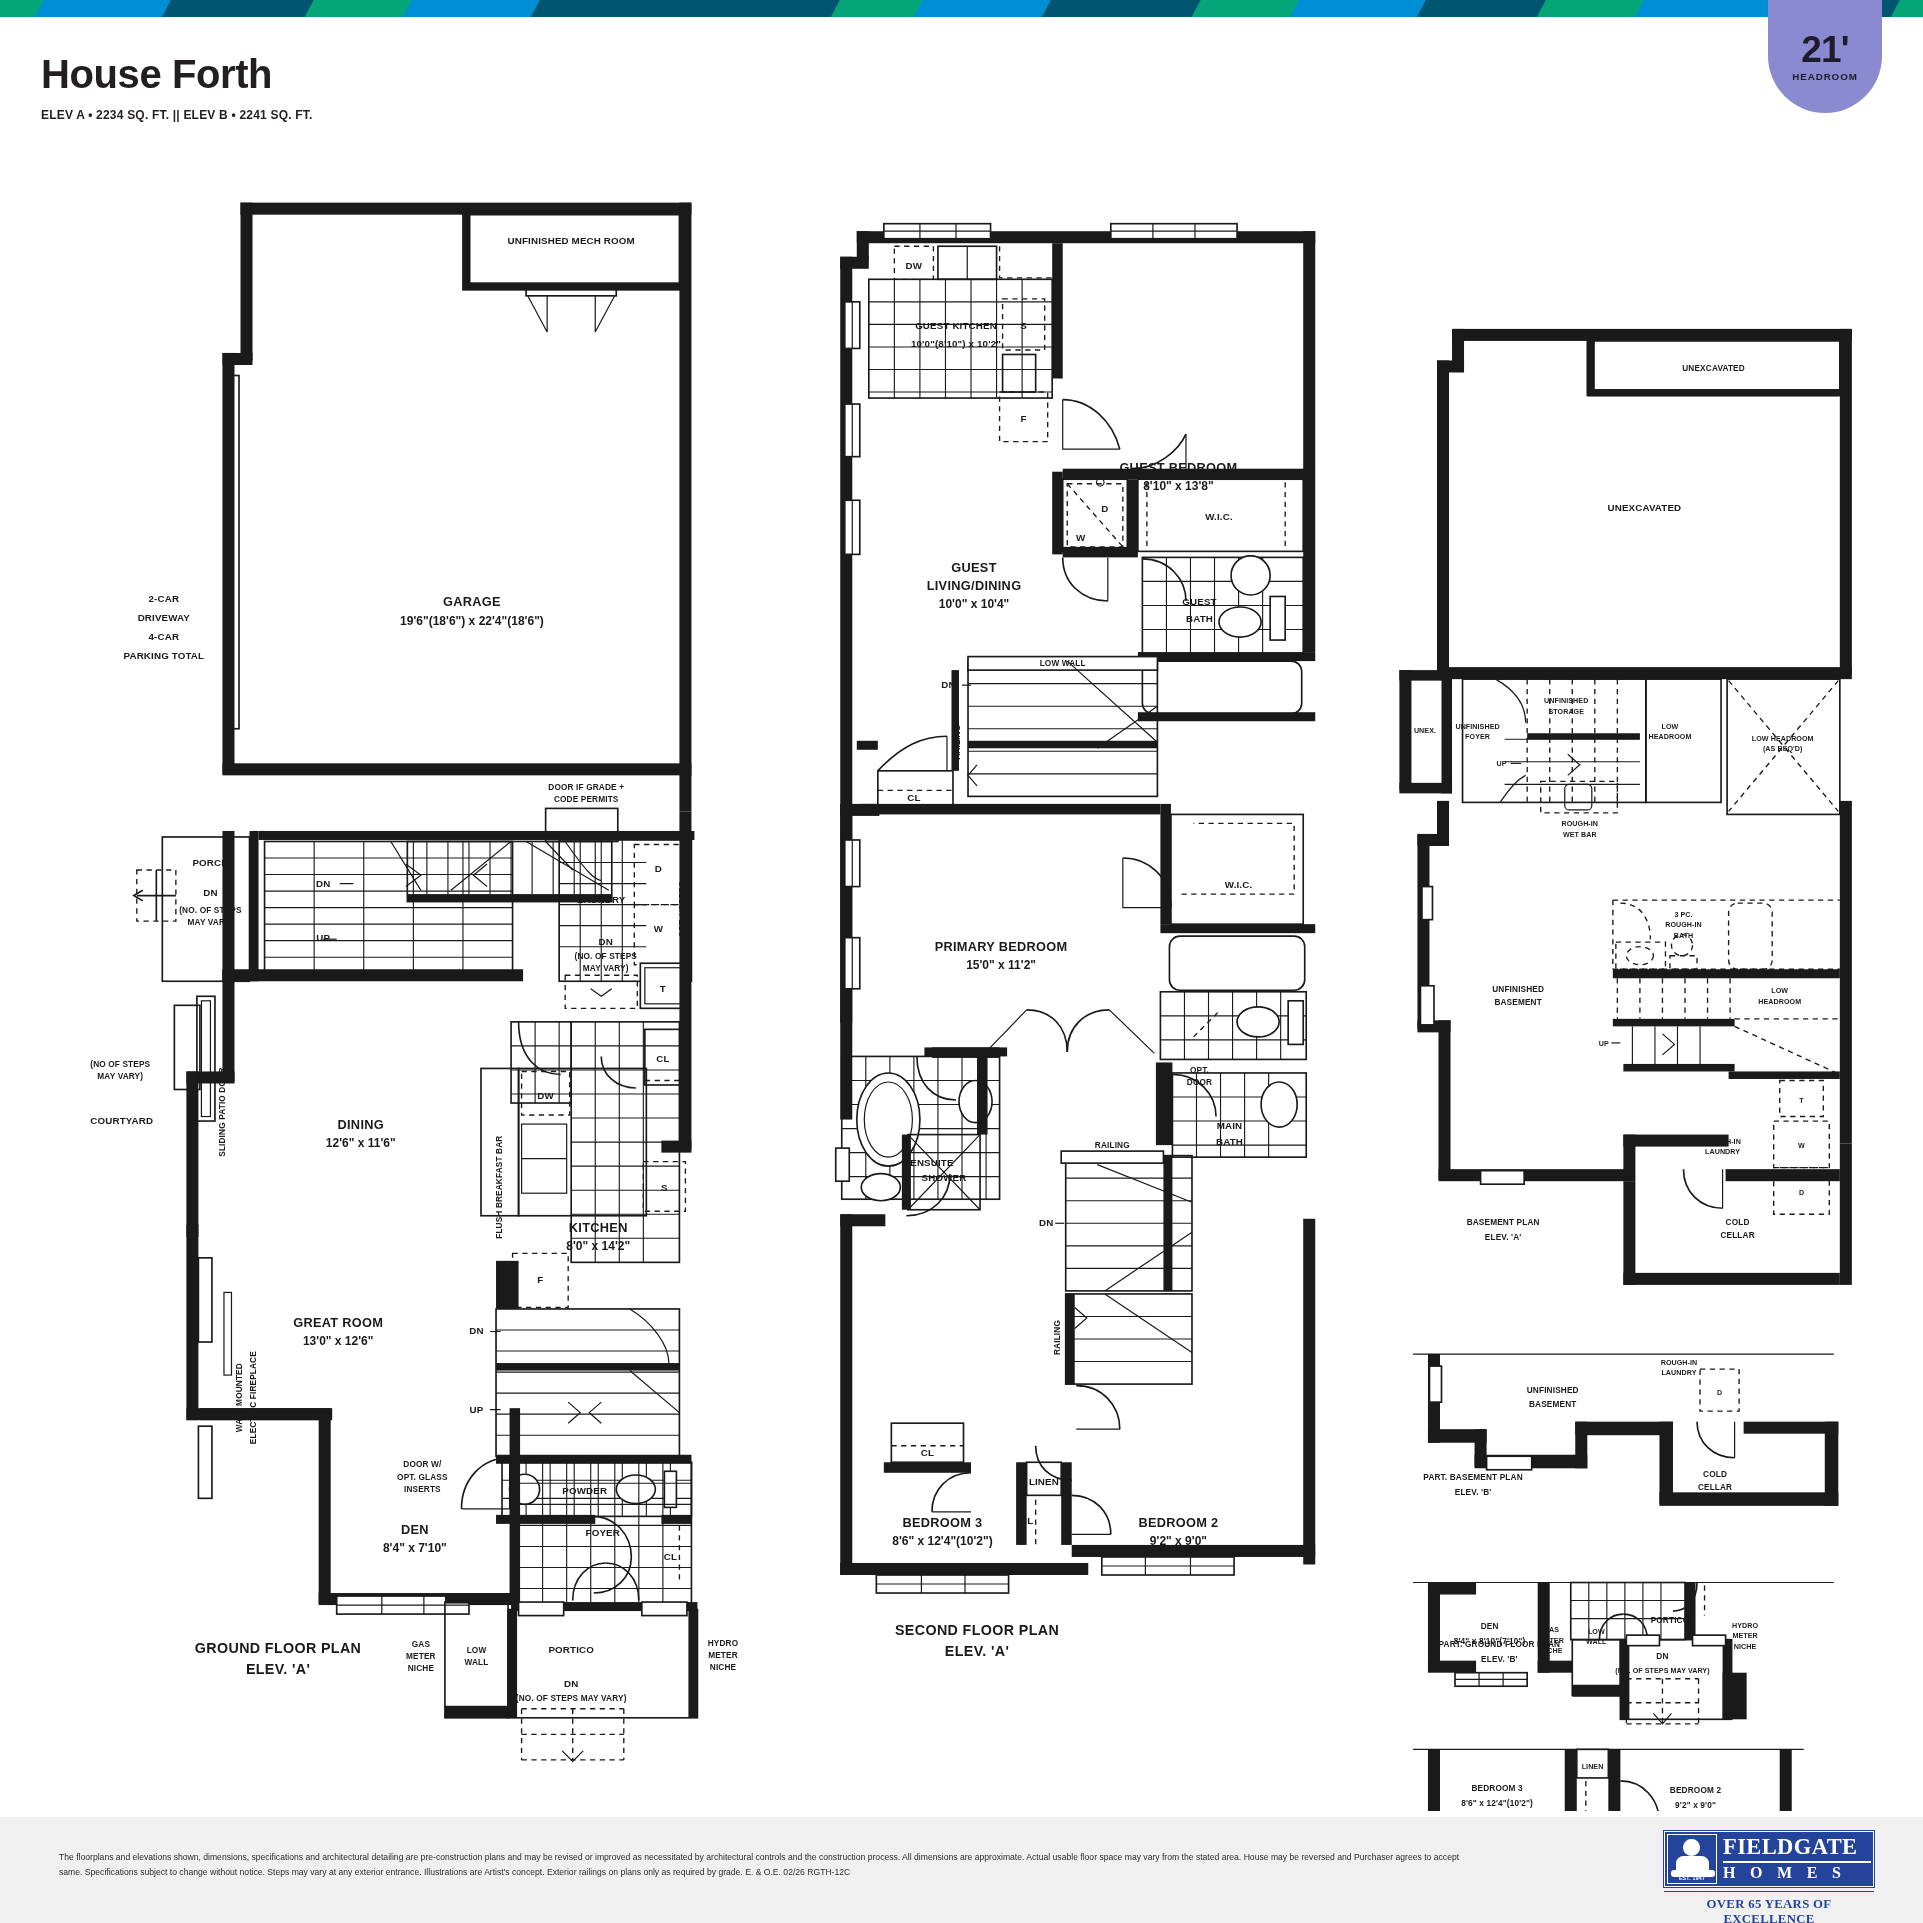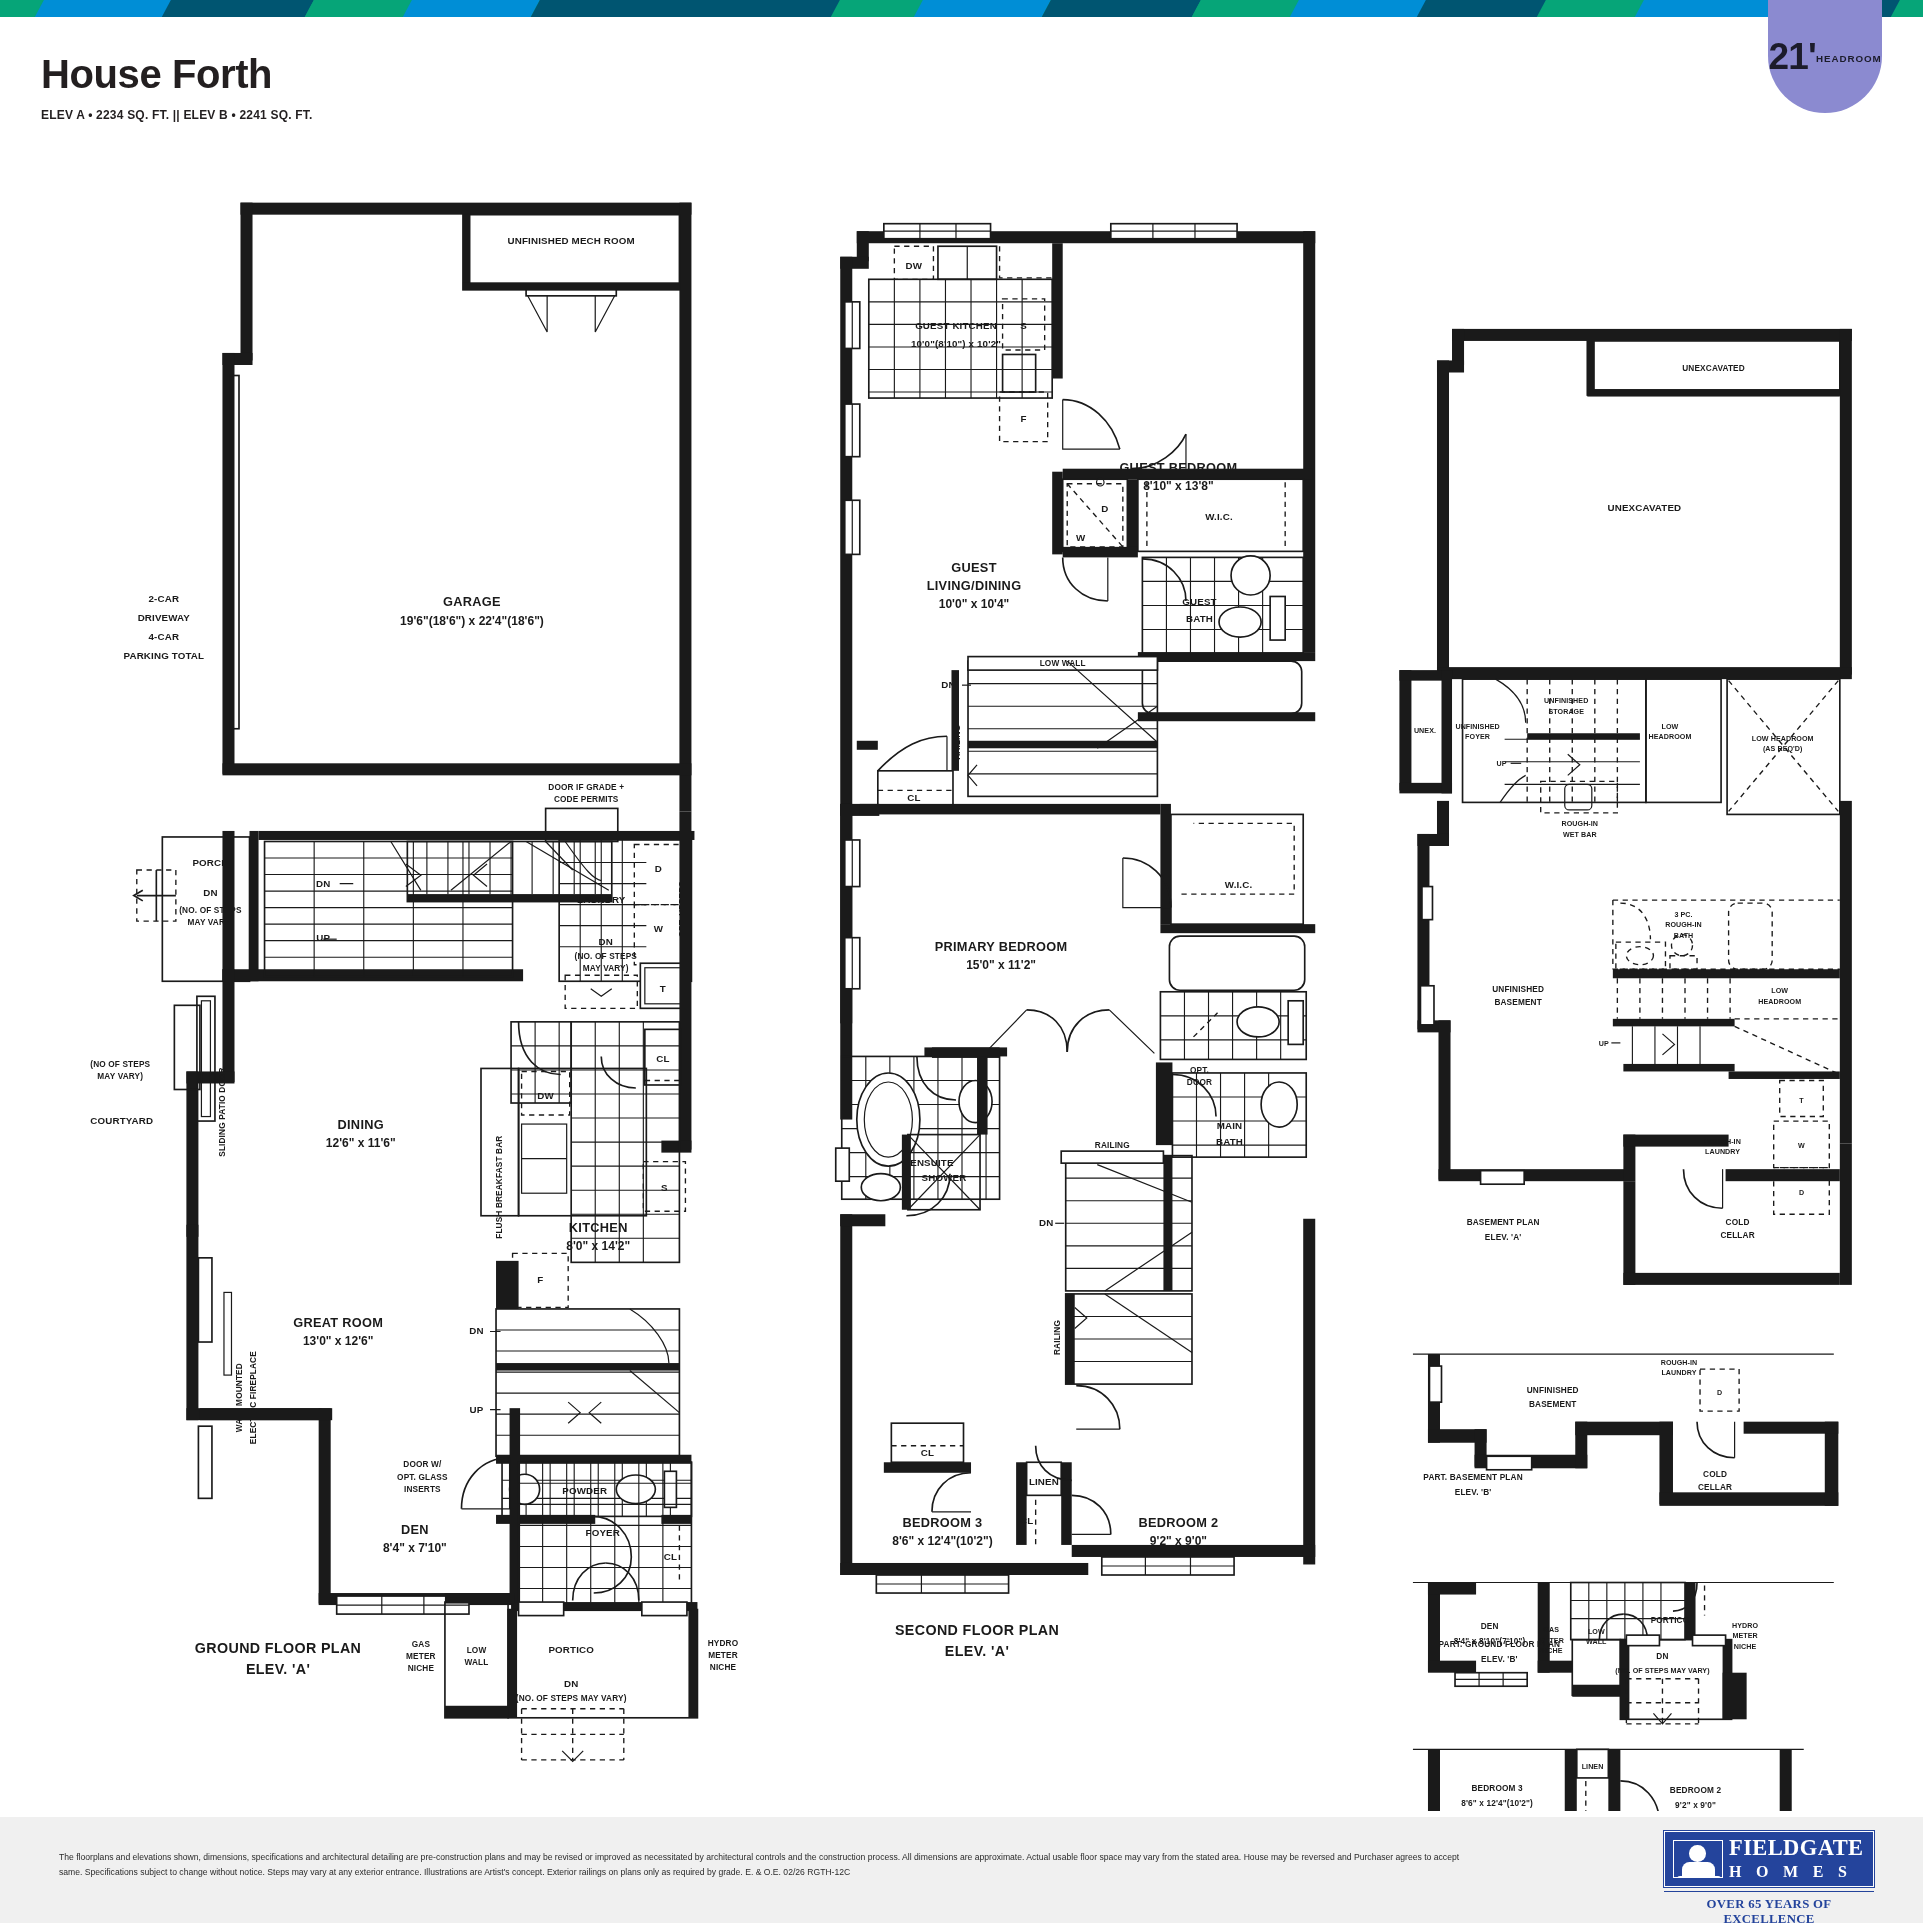--- a/index.html
+++ b/index.html
@@ -32,21 +32,21 @@
   #plan-subtitle {
     margin-top:13.5px; font-size:12px; font-weight:bold; color:#231f20;
     letter-spacing:0.2px;
   }
 
   
   #width-badge {
     position:absolute; right:42px; top:0; width:114px; height:113px;
     background:#8b8ad0;
     border-radius: 0 0 57px 57px;
-    display:flex; flex-direction:row; align-items:center; justify-content:center;
+    display:flex; flex-direction:column; align-items:center; justify-content:center;
     color:#1c1c2b;
   }
   #badge-number { font-size:37px; font-weight:bold; line-height:1; letter-spacing:-0.8px; }
   #badge-label { font-size:9.8px; font-weight:bold; letter-spacing:0.9px; margin-top:3px;}
 
   
   #plans { position:absolute; left:0; top:135px; width:1564px; height:1676px; }
   svg { display:block; }
   .wall  { fill:#1a1a1a; }
   .thin  { fill:none; stroke:#1a1a1a; stroke-width:2.2; }
@@ -75,21 +75,21 @@
     position:absolute; left:59px; top:33px; width:1563px;
     font-size:8.6px; line-height:1.75; color:#2a2a2a;
   }
   #disclaimer b { font-weight:normal; }
   #logo-wrap {
     position:absolute; right:50px; top:13.5px; width:210px;
   }
   #logo-box {
     background:#24449c; border:1.5px solid #ffffff;
     outline:0.8px solid #24449c;
-    display:flex; align-items:stretch; height:56px; padding:8px;
+    display:flex; align-items:stretch; height:56px; padding:2px;
   }
   #logo-emblem {
     width:50px; border:1.5px solid #ffffff; position:relative; flex:none;
     background:#24449c; overflow:hidden;
   }
   #logo-emblem .fig { position:absolute; background:#ffffff; }
   #logo-est {
     position:absolute; bottom:1.5px; left:0; width:100%;
     text-align:center; color:#ffffff; font-size:5.3px; font-weight:bold;
     letter-spacing:0.2px;

